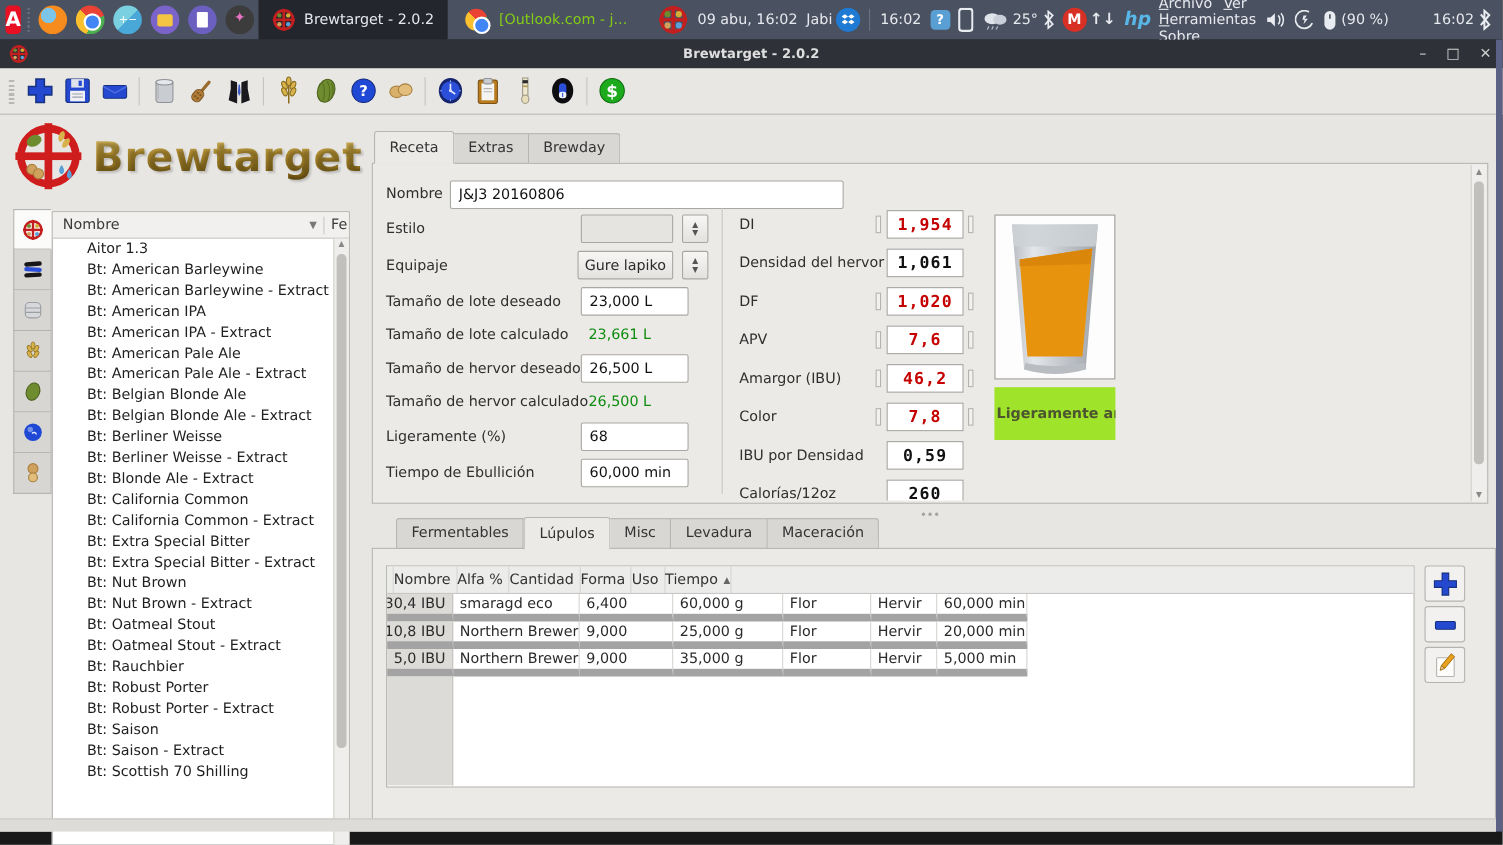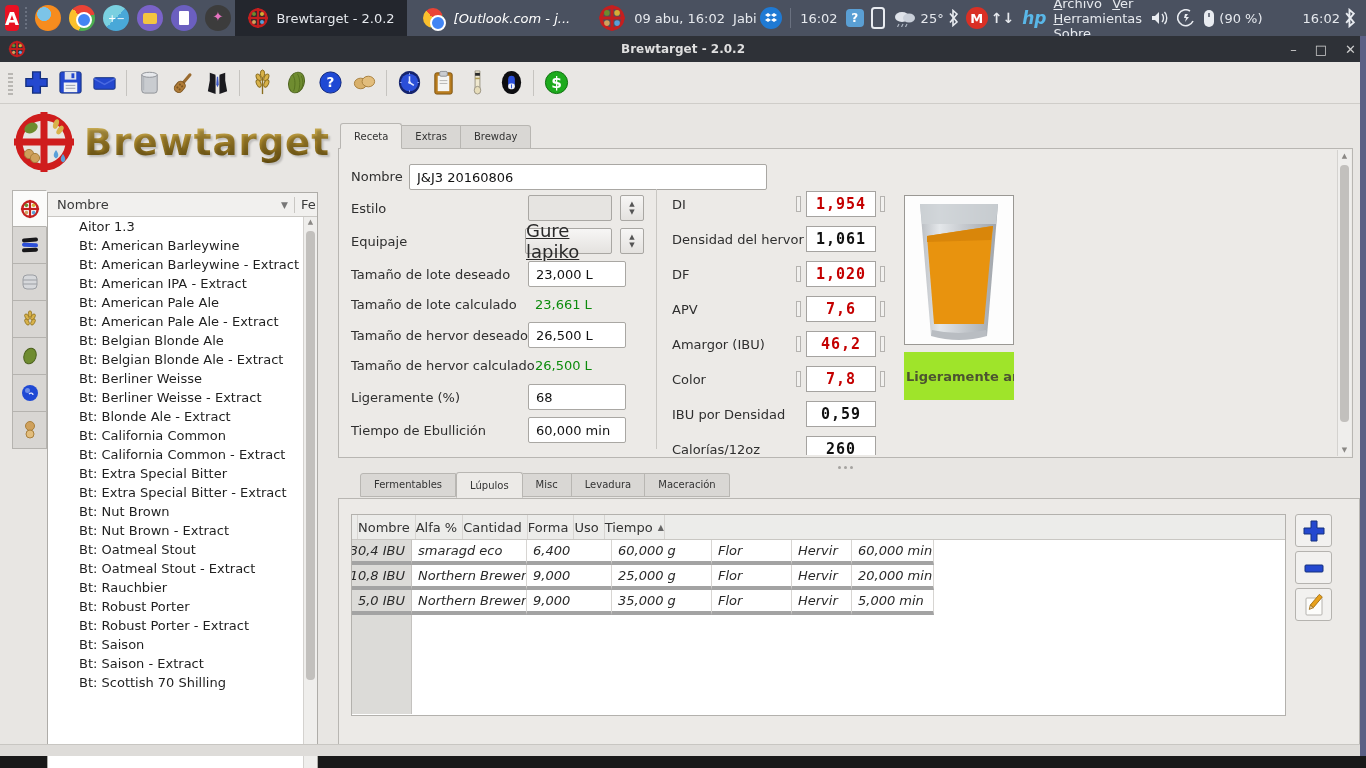--- a/index.html
+++ b/index.html
@@ -87,35 +87,35 @@
   .tree-header .col2 { width:22px; padding-left:6px; }
   .tree-list { position:absolute; left:0; top:24px; right:14px; bottom:14px; overflow:hidden; }
   .tree-item { height:19px; line-height:19px; padding-left:31px; white-space:nowrap; color:#1f1f1f; }
   .vscroll { position:absolute; right:0; top:24px; bottom:14px; width:14px; background:#efeeec; border-left:1px solid #d4d2cf; }
   .vscroll .thumb { position:absolute; left:2px; right:2px; top:14px; height:73%; background:#c2c0bd; border-radius:4px; }
   .vscroll .arr { position:absolute; left:0; right:0; height:12px; color:#8a8885; font-size:7px; text-align:center; }
 
   
   .tabs-bar { position:absolute; display:flex; align-items:flex-end; height:29px; z-index:2; }
   .tab { padding:5px 13px 6px; background:#d9d7d4; border:1px solid #b8b6b2; border-left:none;
-         color:#333; font-size:10px; }
+         color:#333; font-size:13px; }
   .tab:first-child { border-left:1px solid #b8b6b2; border-top-left-radius:3px; }
   .tab:last-child { border-top-right-radius:3px; }
   .tab.active { background:#eceae7; border-bottom:1px solid #eceae7; border-left:1px solid #b8b6b2;
                 border-top-left-radius:3px; border-top-right-radius:3px; padding-top:7px; }
   .pane { position:absolute; border:1px solid #b8b6b2; background:#eceae7; }
 
   #recipe-tabs { left:340px; top:16px; }
   #recipe-pane { left:338px; top:44px; width:1015px; height:310px; overflow:hidden; }
 
   .fld-label { position:absolute; color:#2f2f2f; }
   .txt-input { position:absolute; height:26px; background:#fff; border:1px solid #a9a7a3; border-radius:2px;
                padding:0 7px; font:13px "DejaVu Sans",sans-serif; color:#111; }
   .combo { position:absolute; height:26px; background:linear-gradient(#f7f6f5,#e4e2df); border:1px solid #a9a7a3;
-           border-radius:2px; display:flex; align-items:center; justify-content:center; font-size:18px;text-decoration:underline; }
+           border-radius:2px; display:flex; align-items:center; justify-content:center; font-size:13px; }
   .combo.empty { background:#e6e4e1; }
   .spinbtn { position:absolute; width:24px; height:26px; background:linear-gradient(#f7f6f5,#e4e2df);
              border:1px solid #a9a7a3; border-radius:2px; display:flex; flex-direction:column;
              align-items:center; justify-content:center; font-size:7px; color:#555; line-height:8px; }
   .calc-val { position:absolute; color:#0d8c0d; }
 
   #stats-divider { position:absolute; left:317px; top:40px; bottom:8px; width:1px; background:#c9c7c3; }
   #stats { position:absolute; left:325px; top:40px; width:245px; height:266px; overflow:hidden; }
   .stat-row { position:relative; height:35px; }
   .stat-label { position:absolute; left:8px; top:8px; color:#2f2f2f; }
@@ -143,22 +143,22 @@
 
   #ing-tabs { left:360px; top:366px;align-items:center; }
   #ing-pane { left:338px; top:394px; width:1022px; height:253px; }
 
   #hops-table { position:absolute; left:12px; top:15px; width:935px; height:202px; background:#fff;
                 border:1px solid #b3b1ad; font-size:13px; }
   .thead { display:flex; height:25px; background:#ececea; border-bottom:1px solid #c9c7c3; color:#333; }
   .th { display:flex; align-items:center; justify-content:center; border-right:1px solid #d7d5d2; }
   .th .sort { font-size:8px; color:#666; margin-left:5px; }
   .trow { display:flex; height:25px; }
-  .td { border-right:1px solid #d7d5d2; border-bottom:4px solid #a3a3a3; display:flex; align-items:center;
-        padding:4px 6px; white-space:nowrap; overflow:hidden;font-style:italic; }
+  .td { border-right:1px solid #d7d5d2; border-bottom:7px solid #a3a3a3; display:flex; align-items:center;
+        padding:4px 6px; white-space:nowrap; overflow:hidden; }
   .td.rowhdr { background:#dcdbd8; justify-content:flex-end; color:#2a2a2a; border-right:1px solid #c4c2bf; }
   .c0{width:60px;flex:none;} .c1{width:115px;flex:none;} .c2{width:85px;flex:none;} .c3{width:100px;flex:none;}
   .c4{width:80px;flex:none;} .c5{width:60px;flex:none;} .c6{width:82px;flex:none;}
   #rowhdr-strip { position:absolute; left:0; top:100px; width:60px; bottom:1px; background:#dcdbd8;
                   border-right:1px solid #c4c2bf; }
   .side-btn { position:absolute; left:956px; width:37px; height:33px; background:#f2f1ef;
               border:1px solid #b5b3af; border-radius:3px; display:flex; align-items:center; justify-content:center; }
   .side-btn svg { width:24px; height:24px; }
 
   #statusbar { position:absolute; left:0; bottom:0; width:100%; height:12px; background:#dedcd9; border-top:1px solid #c8c6c2; }
@@ -183,21 +183,21 @@
       <rect x="1" y="9.8" width="20" height="2.4" fill="#c41f1f"></rect>
       <circle cx="7" cy="7" r="2" fill="#6d8c2f"></circle>
         <circle cx="15" cy="7" r="2" fill="#d4af37"></circle>
       <circle cx="7" cy="15" r="2" fill="#cfa15c"></circle>
         <circle cx="15" cy="15" r="2" fill="#5aa0d8"></circle>
     </svg>
     <span class="t-label">Brewtarget - 2.0.2</span>
   </div>
   <div class="task">
     <span class="launcher l-chrome" style="width:20px;height:20px;"></span>
-    <span class="t-label" style="color:#ffffff;font-style:italic;">[Outlook.com - j...</span>
+    <span class="t-label" style="color:#84cc16;">[Outlook.com - j...</span>
   </div>
 
   <svg class="mini-bt" style="margin-left:16px;width:28px;height:28px;" viewBox="0 0 22 22">
     <circle cx="11" cy="11" r="8.5" fill="none" stroke="#c41f1f" stroke-width="2.6"></circle>
     <rect x="9.8" y="1" width="2.4" height="20" fill="#c41f1f"></rect>
     <rect x="1" y="9.8" width="20" height="2.4" fill="#c41f1f"></rect>
     <circle cx="7" cy="7" r="2.2" fill="#6d8c2f"></circle>
       <circle cx="15" cy="7" r="2.2" fill="#d4af37"></circle>
     <circle cx="7" cy="15" r="2.2" fill="#cfa15c"></circle>
       <circle cx="15" cy="15" r="2.2" fill="#5aa0d8"></circle>
@@ -497,20 +497,21 @@
         <span class="sort">▼</span>
       </span>
       <span class="colsep"></span>
       <span class="col2">Fe</span>
     </div>
     <div class="tree-list">
 
     <div class="tree-item">Aitor 1.3</div>
         <div class="tree-item">Bt: American Barleywine</div>
         <div class="tree-item">Bt: American Barleywine - Extract</div>
+        <div class="tree-item">Bt: American IPA</div>
         <div class="tree-item">Bt: American IPA - Extract</div>
         <div class="tree-item">Bt: American Pale Ale</div>
         <div class="tree-item">Bt: American Pale Ale - Extract</div>
         <div class="tree-item">Bt: Belgian Blonde Ale</div>
         <div class="tree-item">Bt: Belgian Blonde Ale - Extract</div>
         <div class="tree-item">Bt: Berliner Weisse</div>
         <div class="tree-item">Bt: Berliner Weisse - Extract</div>
         <div class="tree-item">Bt: Blonde Ale - Extract</div>
         <div class="tree-item">Bt: California Common</div>
         <div class="tree-item">Bt: California Common - Extract</div>

